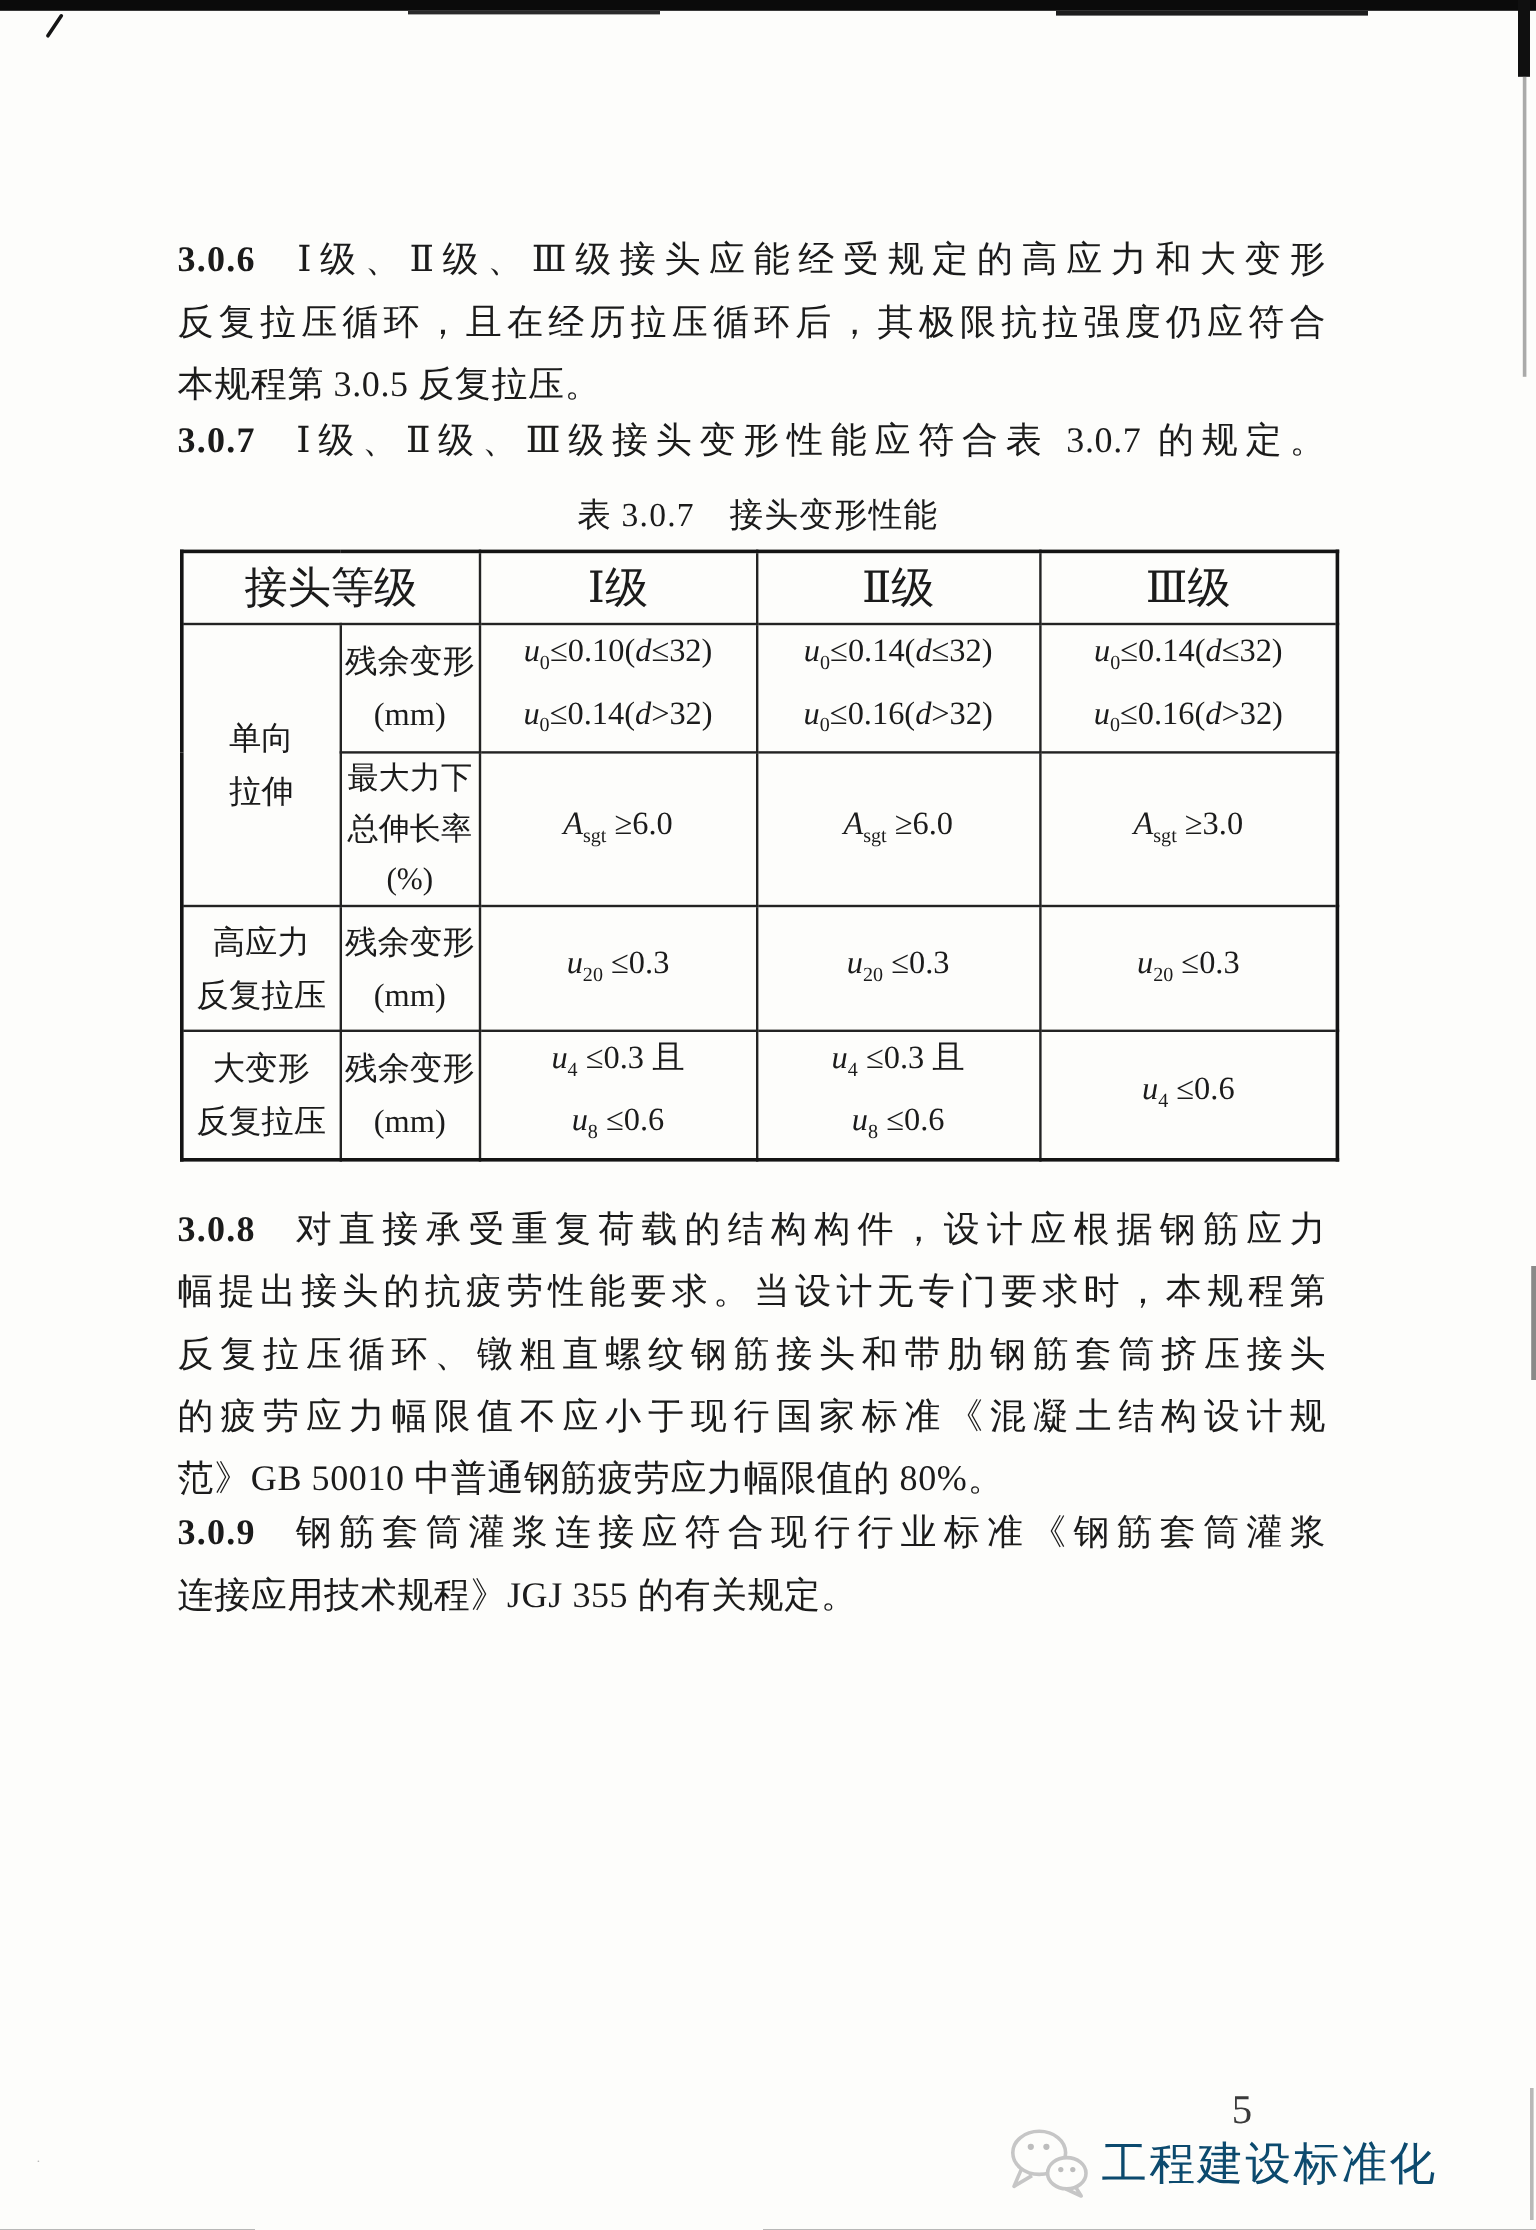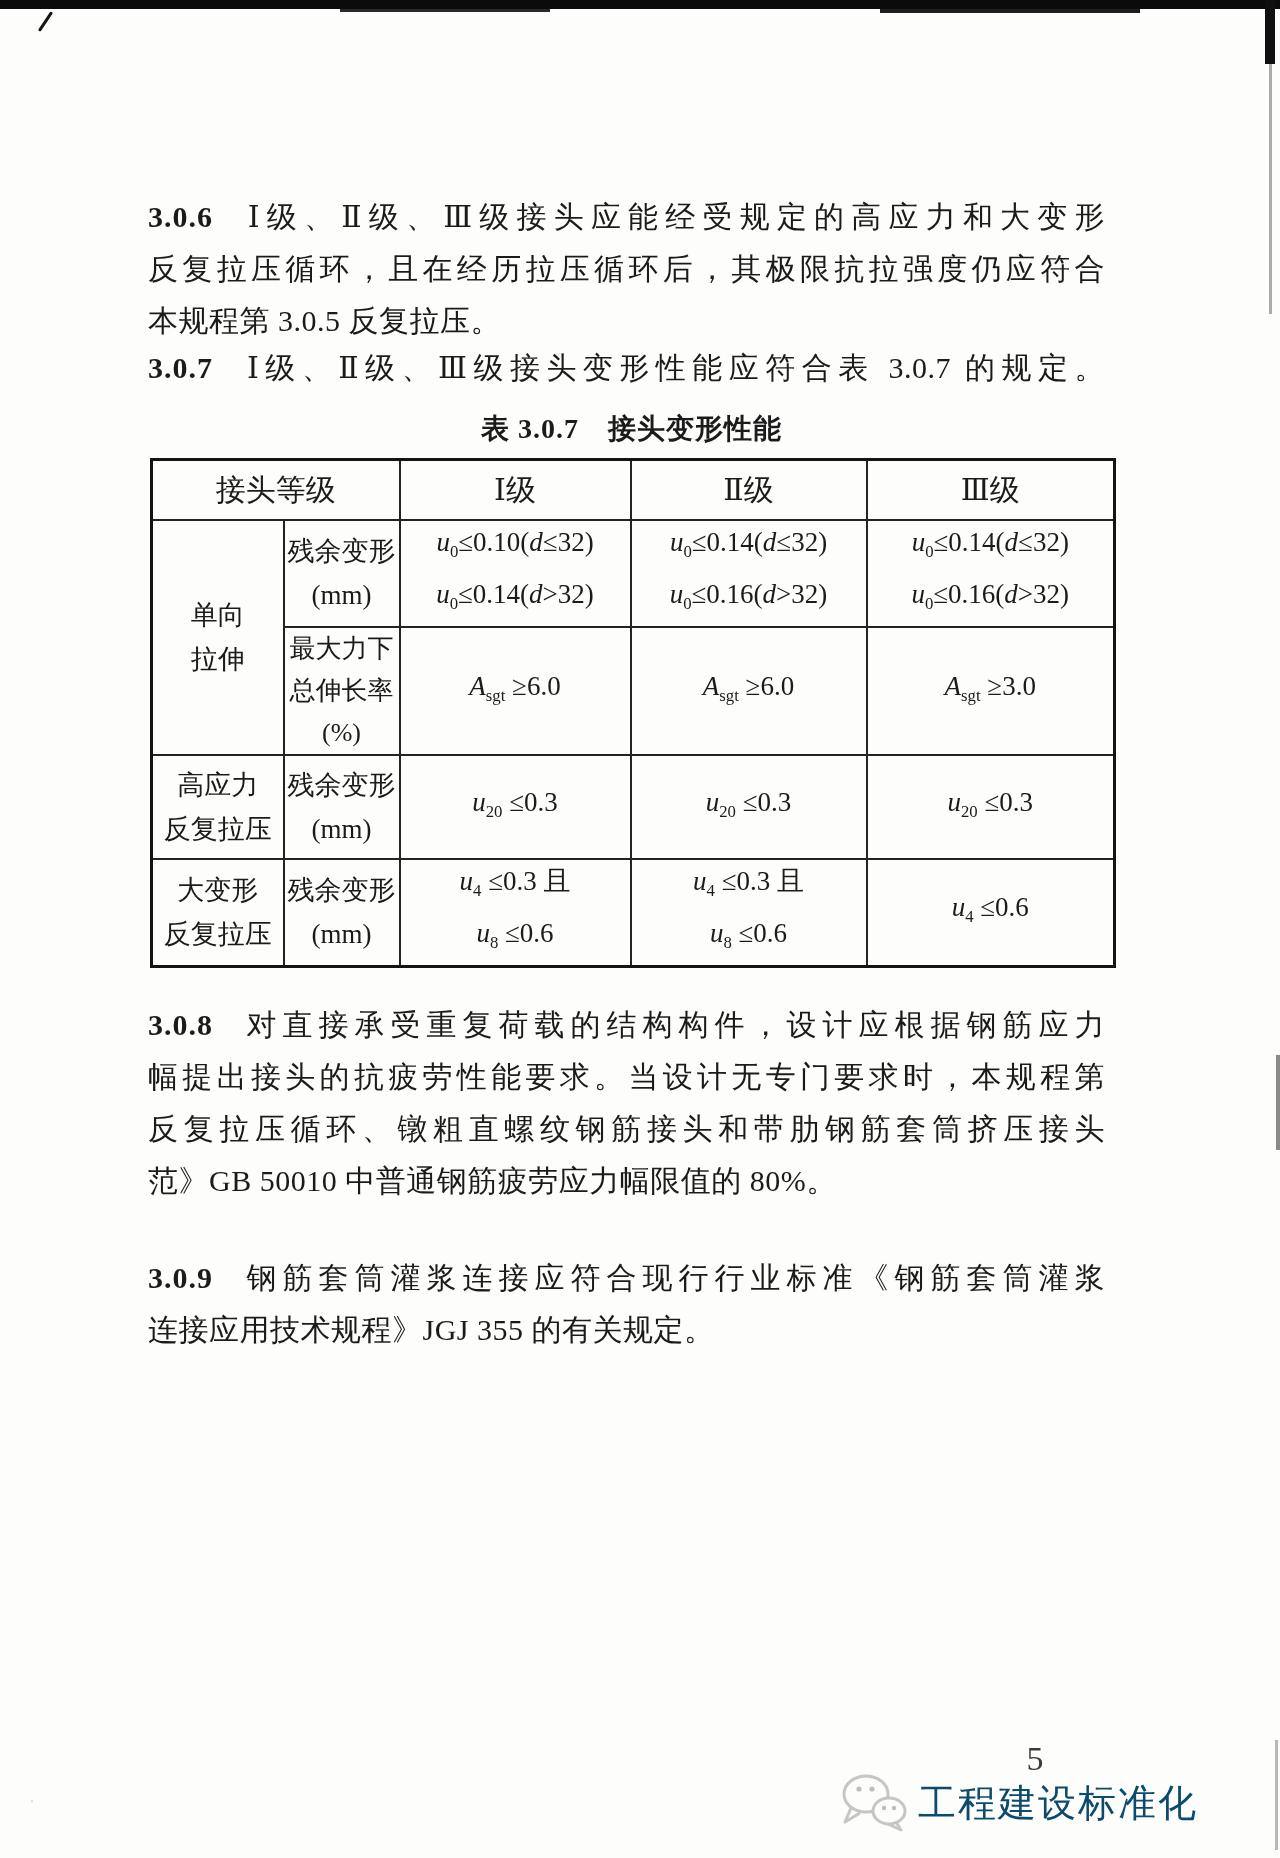--- a/index.html
+++ b/index.html
@@ -23,27 +23,27 @@
   .pen-mark{position:absolute;left:44px;top:10px;width:3px;height:23px;background:#151515;transform:rotate(34deg);border-radius:2px;}
   .bottom-speck{position:absolute;left:30px;top:1794px;width:7px;height:9px;color:#b9b9b9;font-size:12px;}
   
   .para{position:absolute;left:128px;width:977px;font-size:30px;line-height:52px;letter-spacing:.5px;}
   .pline{white-space:nowrap;margin-left:20px;}
   .pline.fill{white-space:normal;text-align:justify;text-align-last:justify;}
   .snum{font-weight:bold;letter-spacing:1px;}
   .sgap{display:inline-block;width:28px;}
   
   .tbl-title{position:absolute;left:150px;top:410px;width:963px;text-align:center;
-    font-size:28px;font-weight:bold;letter-spacing:1px;}
+    font-size:28px;font-weight:normal;letter-spacing:1px;}
   table.deform{position:absolute;left:150px;top:458px;width:963px;border-collapse:collapse;
     table-layout:fixed;}
   table.deform td{border:2px solid #232323;text-align:center;vertical-align:middle;
     padding:0;font-size:27px;line-height:44px;}
   table.deform{border:3px solid #141414;}
-  tr.hdr td{height:58px;font-size:30px;}
+  tr.hdr td{height:58px;font-size:36px;}
   tr.r1 td{height:100px;}
   tr.r2 td{height:124px;}
   tr.r3 td{height:102px;}
   tr.r4 td{height:104px;}
   td.lbl{font-size:27px;line-height:48px;}
   td.lbl .sm{font-size:26px;line-height:42px;display:block;}
   td.frm i{font-style:italic;font-family:"Liberation Serif","DejaVu Serif",serif;}
   td.frm sub{font-size:0.62em;}
   .fline{line-height:42px;}
   
@@ -160,20 +160,21 @@
       </td>
       <td class="frm"><i>u</i><sub>4</sub> ≤0.6</td>
     </tr>
   </tbody>
     </table>
 
   <div class="para" style="top:999px">
     <div class="pline fill"><span class="snum">3.0.8</span><span class="sgap"></span><span>对直接承受重复荷载的结构构件，设计应根据钢筋应力</span></div>
     <div class="pline fill">幅提出接头的抗疲劳性能要求。当设计无专门要求时，本规程第</div>
     <div class="pline fill">反复拉压循环、镦粗直螺纹钢筋接头和带肋钢筋套筒挤压接头</div>
+    <div class="pline fill">的疲劳应力幅限值不应小于现行国家标准《混凝土结构设计规</div>
     <div class="pline">范》GB 50010 中普通钢筋疲劳应力幅限值的 80%。</div>
   </div>
 
   <div class="para" style="top:1252px">
     <div class="pline fill"><span class="snum">3.0.9</span><span class="sgap"></span><span>钢筋套筒灌浆连接应符合现行行业标准《钢筋套筒灌浆</span></div>
     <div class="pline">连接应用技术规程》JGJ 355 的有关规定。</div>
   </div>
 
   <div class="page-num">5</div>
 

